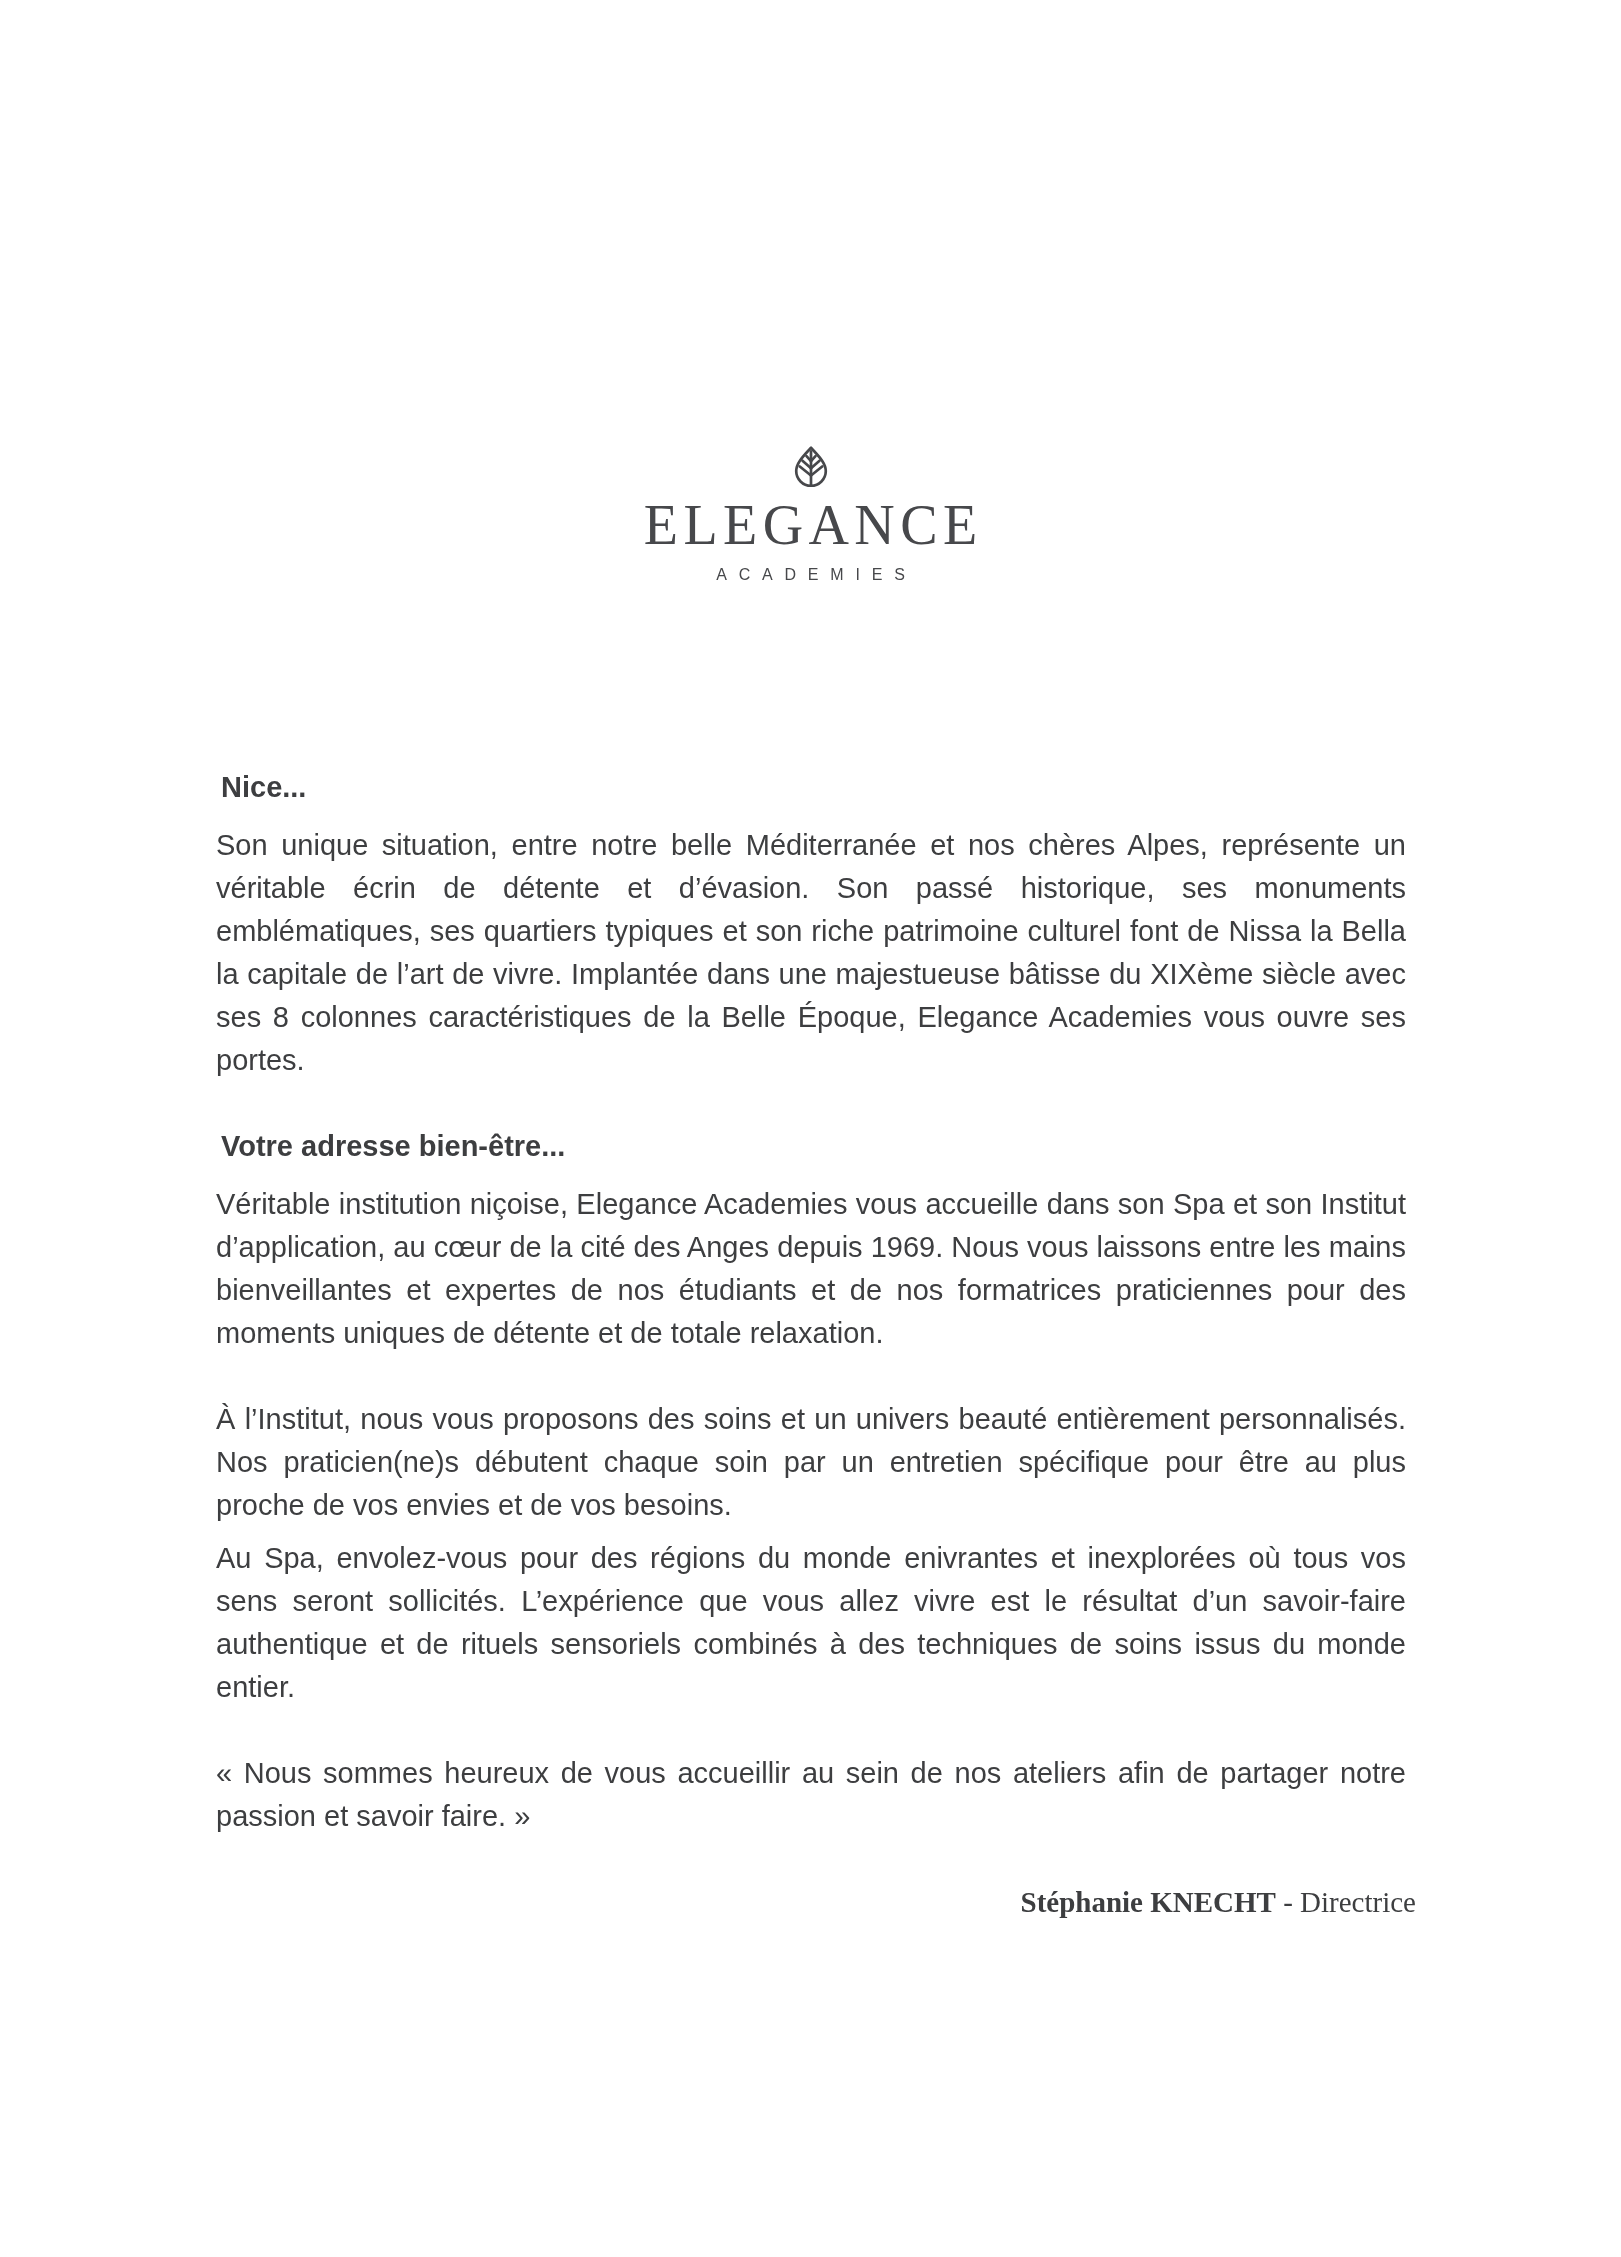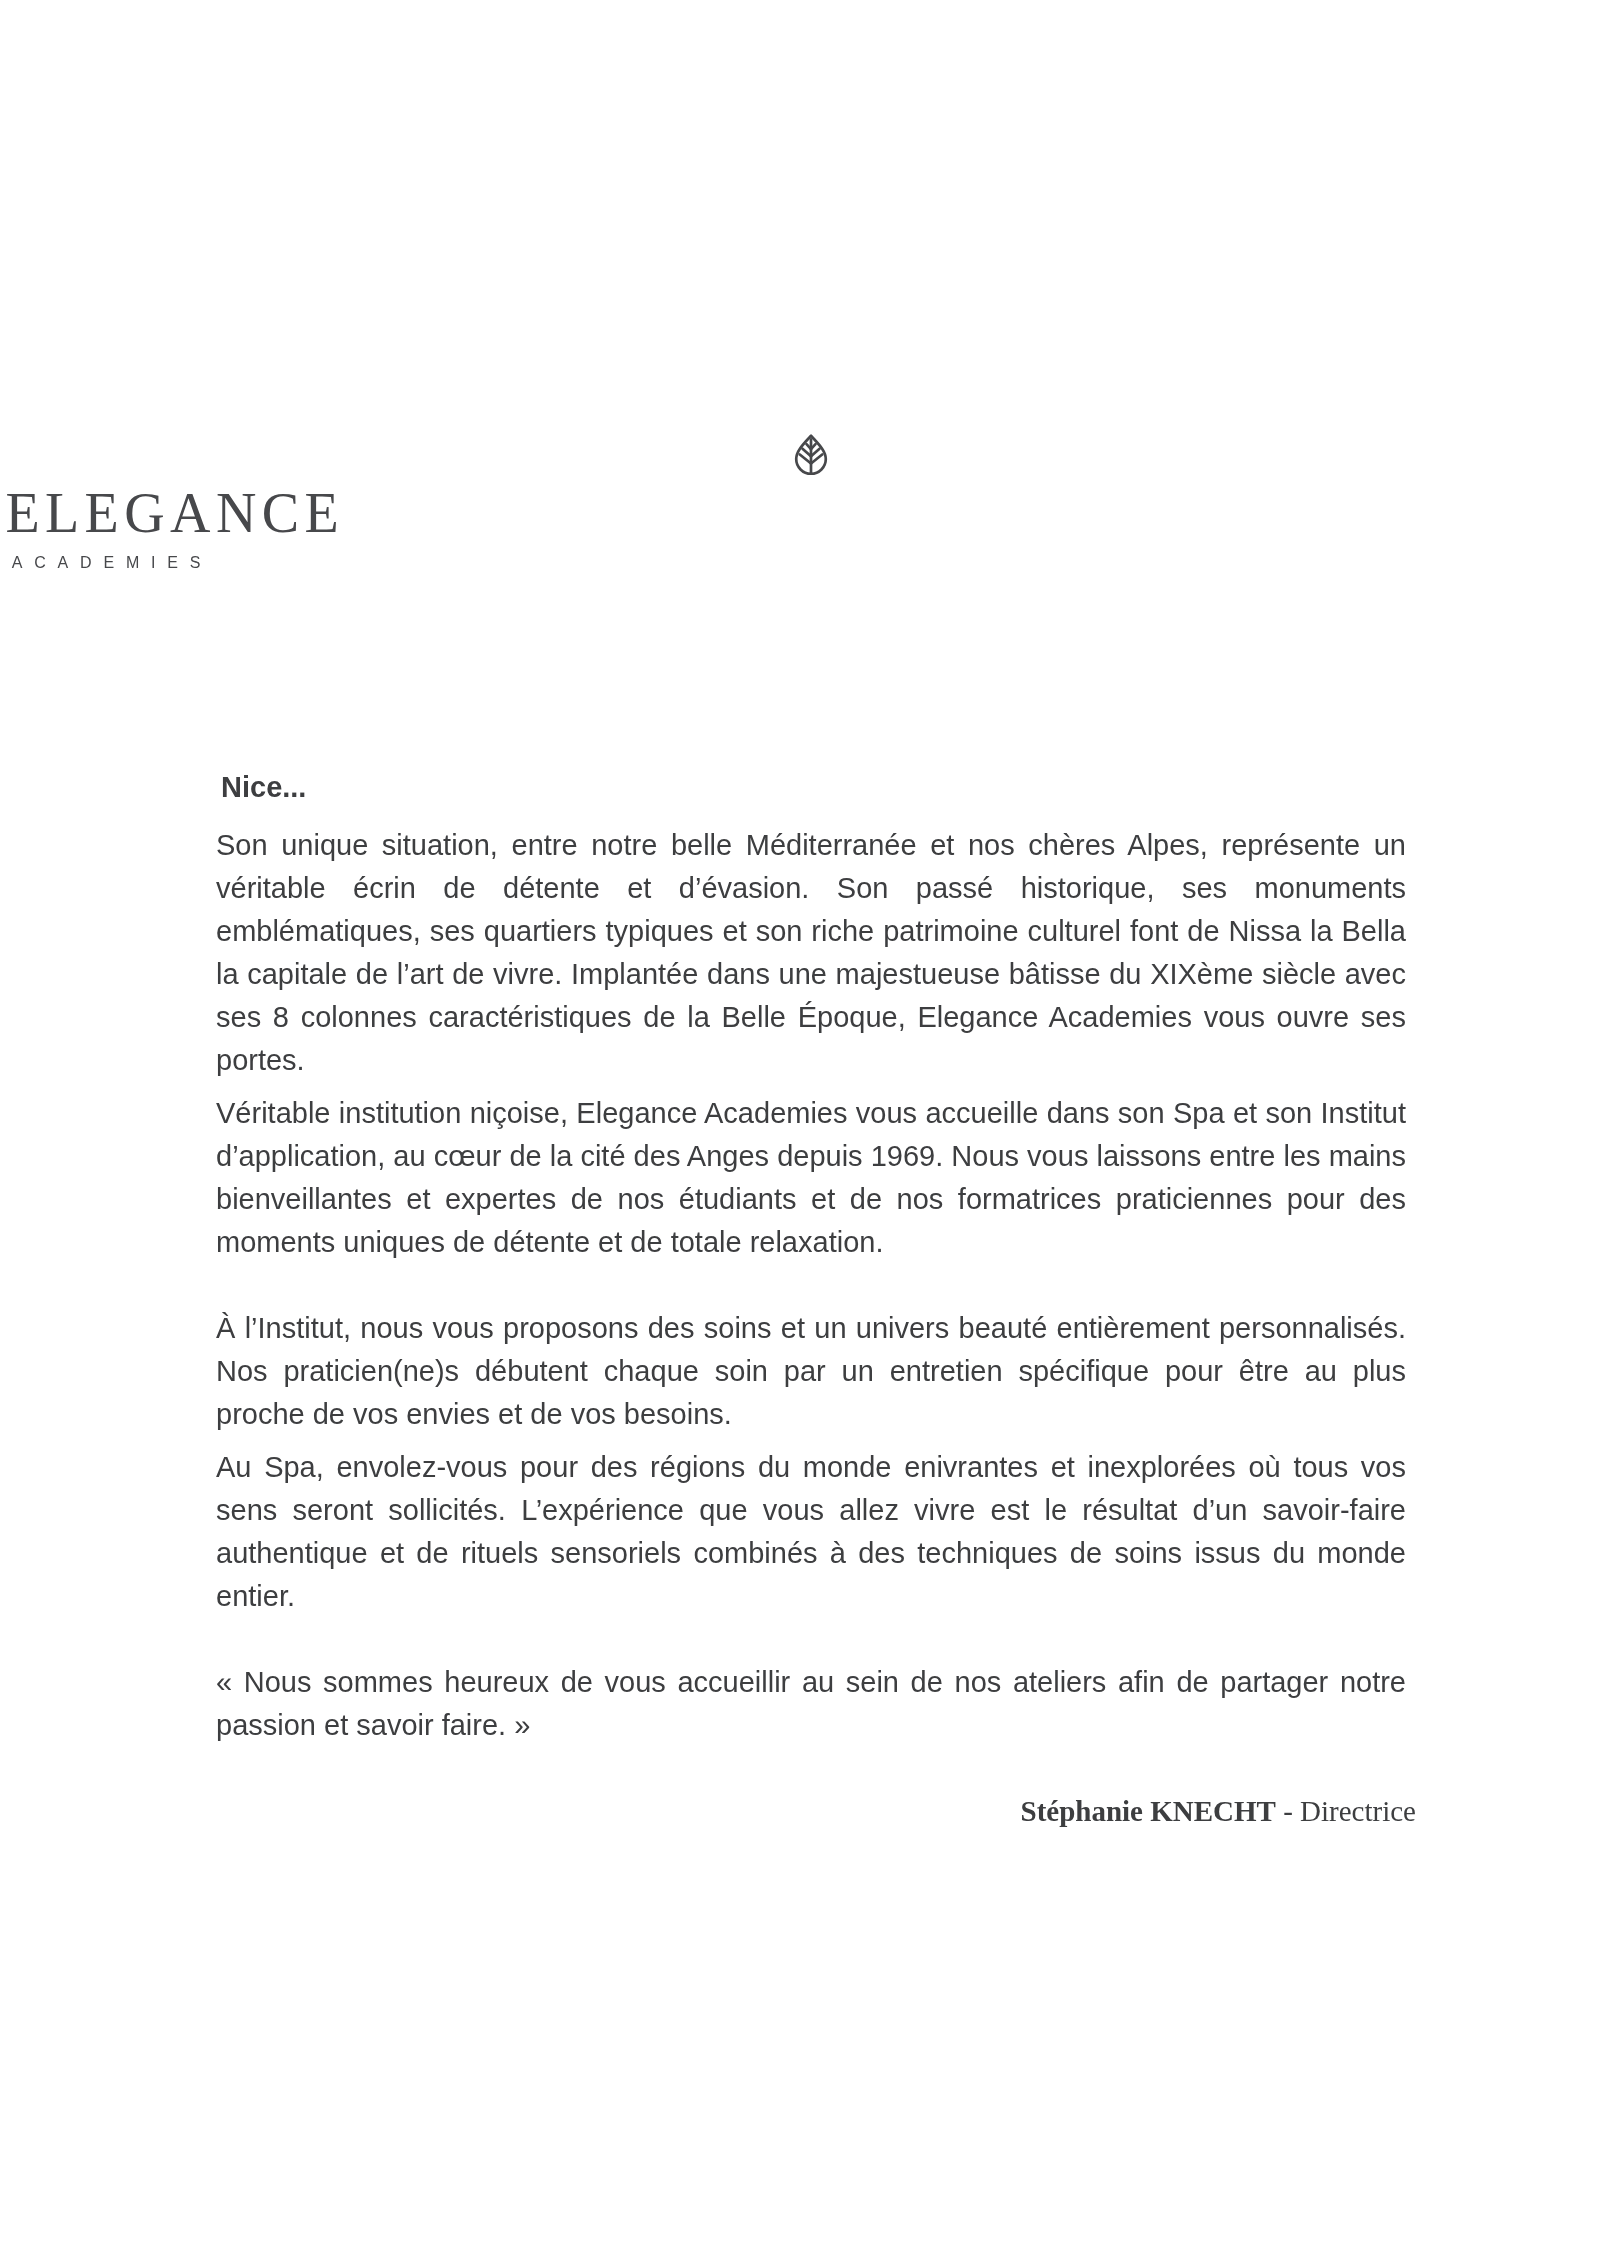--- a/index.html
+++ b/index.html
@@ -13,23 +13,24 @@
     height: 2257px;
     background: #ffffff;
     font-family: "Liberation Sans", sans-serif;
     color: #3d3e40;
     overflow: hidden;
   }
 
   
   .logo {
     position: absolute;
-    top: 433px;
+    top: 445px;
     left: 0;
     width: 100%;
+    text-align: center;
     color: #4a4b4e;
     user-select: none;
   }
   .leaf {
     display: block;
     margin: 0 auto 7.2px auto;
   }
   .wordmark {
     font-family: "Liberation Serif", serif;
     font-weight: 400;
@@ -101,20 +102,21 @@
     </svg>
     <div class="wordmark">ELEGANCE</div>
     <div class="wordmark-sub">ACADEMIES</div>
   </div>
 
   <div class="content">
 
     <h2>Nice...</h2>
     <p>Son unique situation, entre notre belle Méditerranée et nos chères Alpes, représente un véritable écrin de détente et d’évasion. Son passé historique, ses monuments emblématiques, ses quartiers typiques et son riche patrimoine culturel font de Nissa la Bella la capitale de l’art de vivre. Implantée dans une majestueuse bâtisse du XIXème siècle avec ses 8 colonnes caractéristiques de la Belle Époque, Elegance Academies vous ouvre ses portes.</p>
 
+    <h2 class="gap-above">Votre adresse bien-être...</h2>
     <p>Véritable institution niçoise, Elegance Academies vous accueille dans son Spa et son Institut d’application, au cœur de la cité des Anges depuis 1969. Nous vous laissons entre les mains bienveillantes et expertes de nos étudiants et de nos formatrices praticiennes pour des moments uniques de détente et de totale relaxation.</p>
 
     <p class="gap-above">À l’Institut, nous vous proposons des soins et un univers beauté entièrement personnalisés. Nos praticien(ne)s débutent chaque soin par un entretien spécifique pour être au plus proche de vos envies et de vos besoins.</p>
     <p>Au Spa, envolez-vous pour des régions du monde enivrantes et inexplorées où tous vos sens seront sollicités. L’expérience que vous allez vivre est le résultat d’un savoir-faire authentique et de rituels sensoriels combinés à des techniques de soins issus du monde entier.</p>
 
     <p class="gap-above">« Nous sommes heureux de vous accueillir au sein de nos ateliers afin de partager notre passion et savoir faire. »</p>
 
     <div class="signature gap-above">
       <span class="sig-name">Stéphanie KNECHT</span><span class="sig-role"> - Directrice</span>
     </div>

